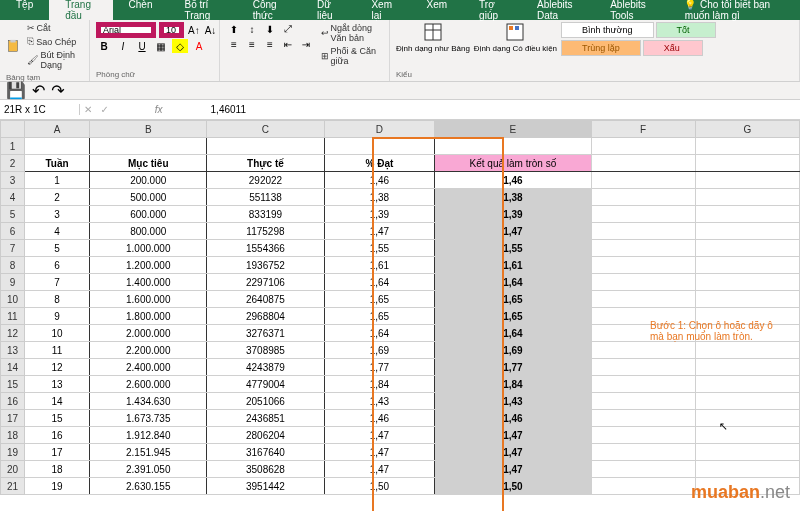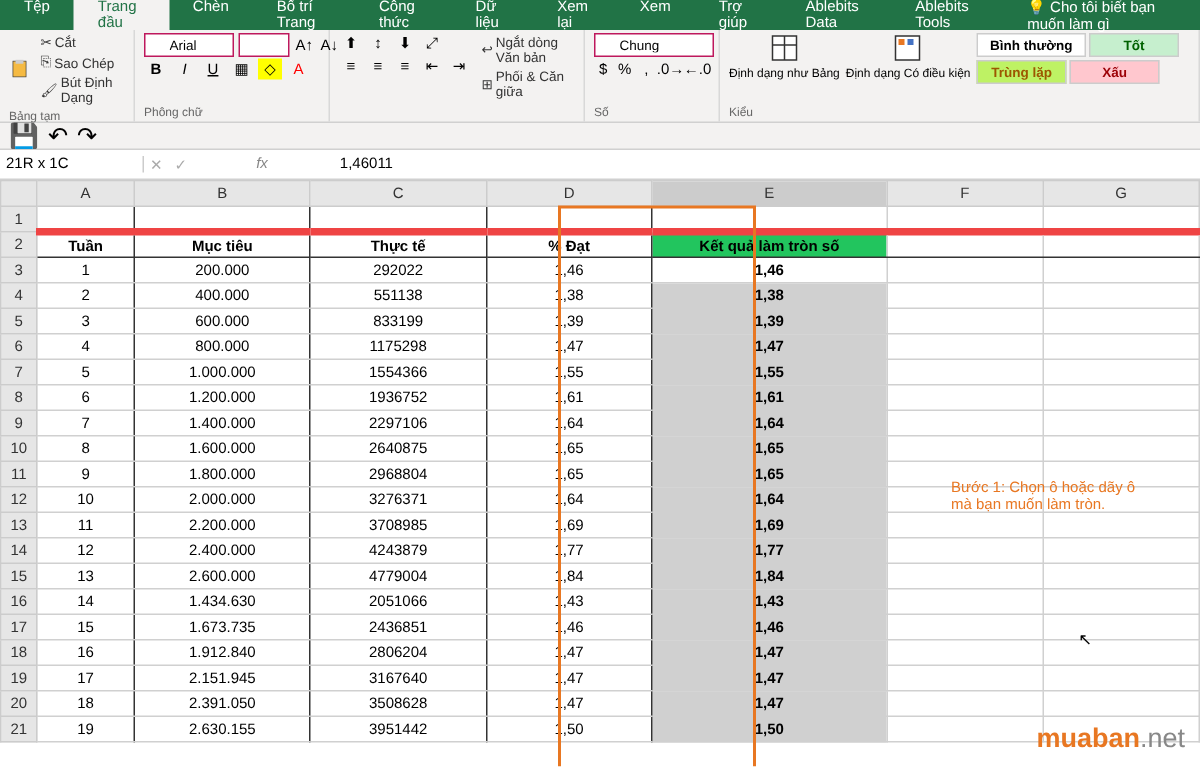--- a/index.html
+++ b/index.html
@@ -8,53 +8,53 @@
 .tabs { display: flex; font-size: 10px; }
 .tab { padding: 3px 16px; color: #fff; cursor: pointer; }
 .tab.active { background: #f3f2f1; color: #217346; }
 .ribbon { background: #f3f2f1; height: 62px; display: flex; border-bottom: 1px solid #d0d0d0; font-size: 9px; }
 .ribbon-group { border-right: 1px solid #d8d8d8; padding: 2px 6px; display: flex; flex-direction: column; justify-content: space-between; }
 .ribbon-group-label { color: #666; font-size: 8px; padding-top: 2px; }
 .ribbon-content { display: flex; gap: 4px; flex: 1; }
 .rbtn { display: flex; align-items: center; gap: 2px; padding: 1px 3px; cursor: pointer; font-size: 9px; color: #333; }
 .ricon { width: 14px; height: 14px; display: inline-block; }
 .font-row { display: flex; gap: 3px; align-items: center; }
-.font-sel { border: 1px solid #be185d; font-size: 9px; padding: 1px 16px; height: 16px; }
-.style-box { border: 1px solid #ccc; padding: 2px 8px; font-size: 9px; min-width: 60px; text-align: center; font-weight: bold; }
+.font-sel { border: 5px solid #be185d; font-size: 9px; padding: 1px 2px; height: 16px; }
+.style-box { border: 1px solid #ccc; padding: 2px 20px; font-size: 9px; min-width: 60px; text-align: left; }
 .style-normal { background: #fff; }
 .style-good { background: #c6efce; color: #006100; }
-.style-dup { background: #bef264; color: #9c5700; }
+.style-dup { background: #fdba74; color: #9c5700; }
 .style-bad { background: #ffc7ce; color: #9c0006; }
 .qat { background: #f3f2f1; height: 18px; border-bottom: 1px solid #d0d0d0; display: flex; align-items: center; padding: 0 6px; gap: 6px; }
 .name-box-row { display: flex; height: 20px; border-bottom: 1px solid #d0d0d0; align-items: center; font-size: 10px; }
-.name-box { width: 96px; border-right: 1px solid #ccc; padding: 0 4px; }
+.name-box { width: 80px; border-right: 1px solid #ccc; padding: 0 4px; }
 .fx-label { padding: 0 6px; color: #888; font-style: italic; margin-left: 36px; }
 .formula-bar { flex: 1; padding: 0 4px; margin-left: 38px; }
 .sheet-area { position: relative; height: calc(511px - 120px); overflow: hidden; }
 .grid { border-collapse: collapse; font-size: 10px; width: 100%; }
 .grid th { background: #e6e6e6; border: 1px solid #ccc; font-weight: normal; color: #333; height: 17px; }
 .grid th.colh { min-width: 80px; }
 .grid th.colh.A { min-width: 50px; }
 .grid th.colh.B { min-width: 90px; }
 .grid th.colh.C { min-width: 90px; }
 .grid th.colh.D { min-width: 85px; }
 .grid th.colh.E { min-width: 120px; }
 .grid th.colh.F { min-width: 80px; }
 .grid th.colh.G { min-width: 80px; }
 .grid th.rowh { width: 24px; background: #e6e6e6; text-align: center; }
 .grid td { border: 1px solid #d0d0d0; height: 17px; padding: 0 4px; text-align: center; }
 .grid td.tA { border-left: 1px solid #333; border-right: 1px solid #333; }
 .grid td.tB, .grid td.tC, .grid td.tD { border-right: 1px solid #333; }
-.grid .hdr td { border-top: 5px solid #ef4444; border-bottom: 1px solid #333; font-weight: bold; }
-.grid .hdr .tE { background: #22c55e; font-weight: bold; }
+.grid .hdr td { border-top: 1px solid #ef4444; border-bottom: 1px solid #333; font-weight: bold; }
+.grid .hdr .tE { background: #f9a8d4; font-weight: normal; }
 .grid td.tE.sel { background: #d0d0d0; font-weight: bold; }
 .grid td.tE.sel:first-of-type { }
 .corner { width: 24px; }
 .sel-border { position: absolute; border: 2px solid #e87722; pointer-events: none; }
-.annotation { position: absolute; right: 36px; top: 200px; font-size: 10px; color: #e87722; max-width: 130px; }
+.annotation { position: absolute; right: 20px; top: 200px; font-size: 10px; color: #e87722; max-width: 130px; }
 .watermark { position: absolute; right: 10px; bottom: 8px; font-size: 18px; font-weight: bold; color: #e87722; }
 .watermark .net { color: #888; font-weight: normal; }
 .cursor-icon { position: absolute; right: 72px; top: 300px; font-size: 11px; }
 .vcol { display: flex; flex-direction: column; gap: 1px; }
 .icon-grp { display: flex; gap: 2px; }
 .small-btn { width: 16px; height: 14px; border: 1px solid transparent; display: flex; align-items: center; justify-content: center; font-size: 10px; }
 </style>
 </head>
 <body>
 
@@ -153,33 +153,20 @@
             <span>Ngắt dòng Văn bản</span>
           </div>
         <div class="rbtn">
             <span>⊞</span>
             <span>Phối &amp; Căn giữa</span>
           </div>
       </div>
     </div>
   </div>
 
-  <div class="ribbon-group" style="width:90px">
-    <div class="vcol">
-      <input class="font-sel" style="width: 80px;" value="Chung">
-      <div class="icon-grp">
-        <span class="small-btn">$</span>
-        <span class="small-btn">%</span>
-        <span class="small-btn">,</span>
-        <span class="small-btn">.0→</span>
-        <span class="small-btn">←.0</span>
-      </div>
-    </div>
-    <div class="ribbon-group-label">Số</div>
-  </div>
 
   <div class="ribbon-group" style="flex:1">
     <div class="ribbon-content">
       <div class="vcol" style="text-align:center;font-size:8px">
         <div>
           <svg width="20" height="20" viewBox="0 0 20 20">
               <rect x="2" y="2" width="16" height="16" fill="#fff" stroke="#333"></rect>
               <line x1="2" y1="8" x2="18" y2="8" stroke="#333"></line>
               <line x1="10" y1="2" x2="10" y2="18" stroke="#333"></line>
             </svg>
@@ -266,21 +253,21 @@
           <td class="tB">200.000</td>
           <td class="tC">292022</td>
           <td class="tD">1,46</td>
           <td class="tE sel" style="background: rgb(255, 255, 255);">1,46</td>
           <td class="tF"></td>
           <td class="tG"></td>
         </tr>
         <tr>
           <th class="rowh">4</th>
           <td class="tA">2</td>
-          <td class="tB">400.000</td>
+          <td class="tB">500.000</td>
           <td class="tC">551138</td>
           <td class="tD">1,38</td>
           <td class="tE sel">1,38</td>
           <td class="tF"></td>
           <td class="tG"></td>
         </tr>
         <tr>
           <th class="rowh">5</th>
           <td class="tA">3</td>
           <td class="tB">600.000</td>

